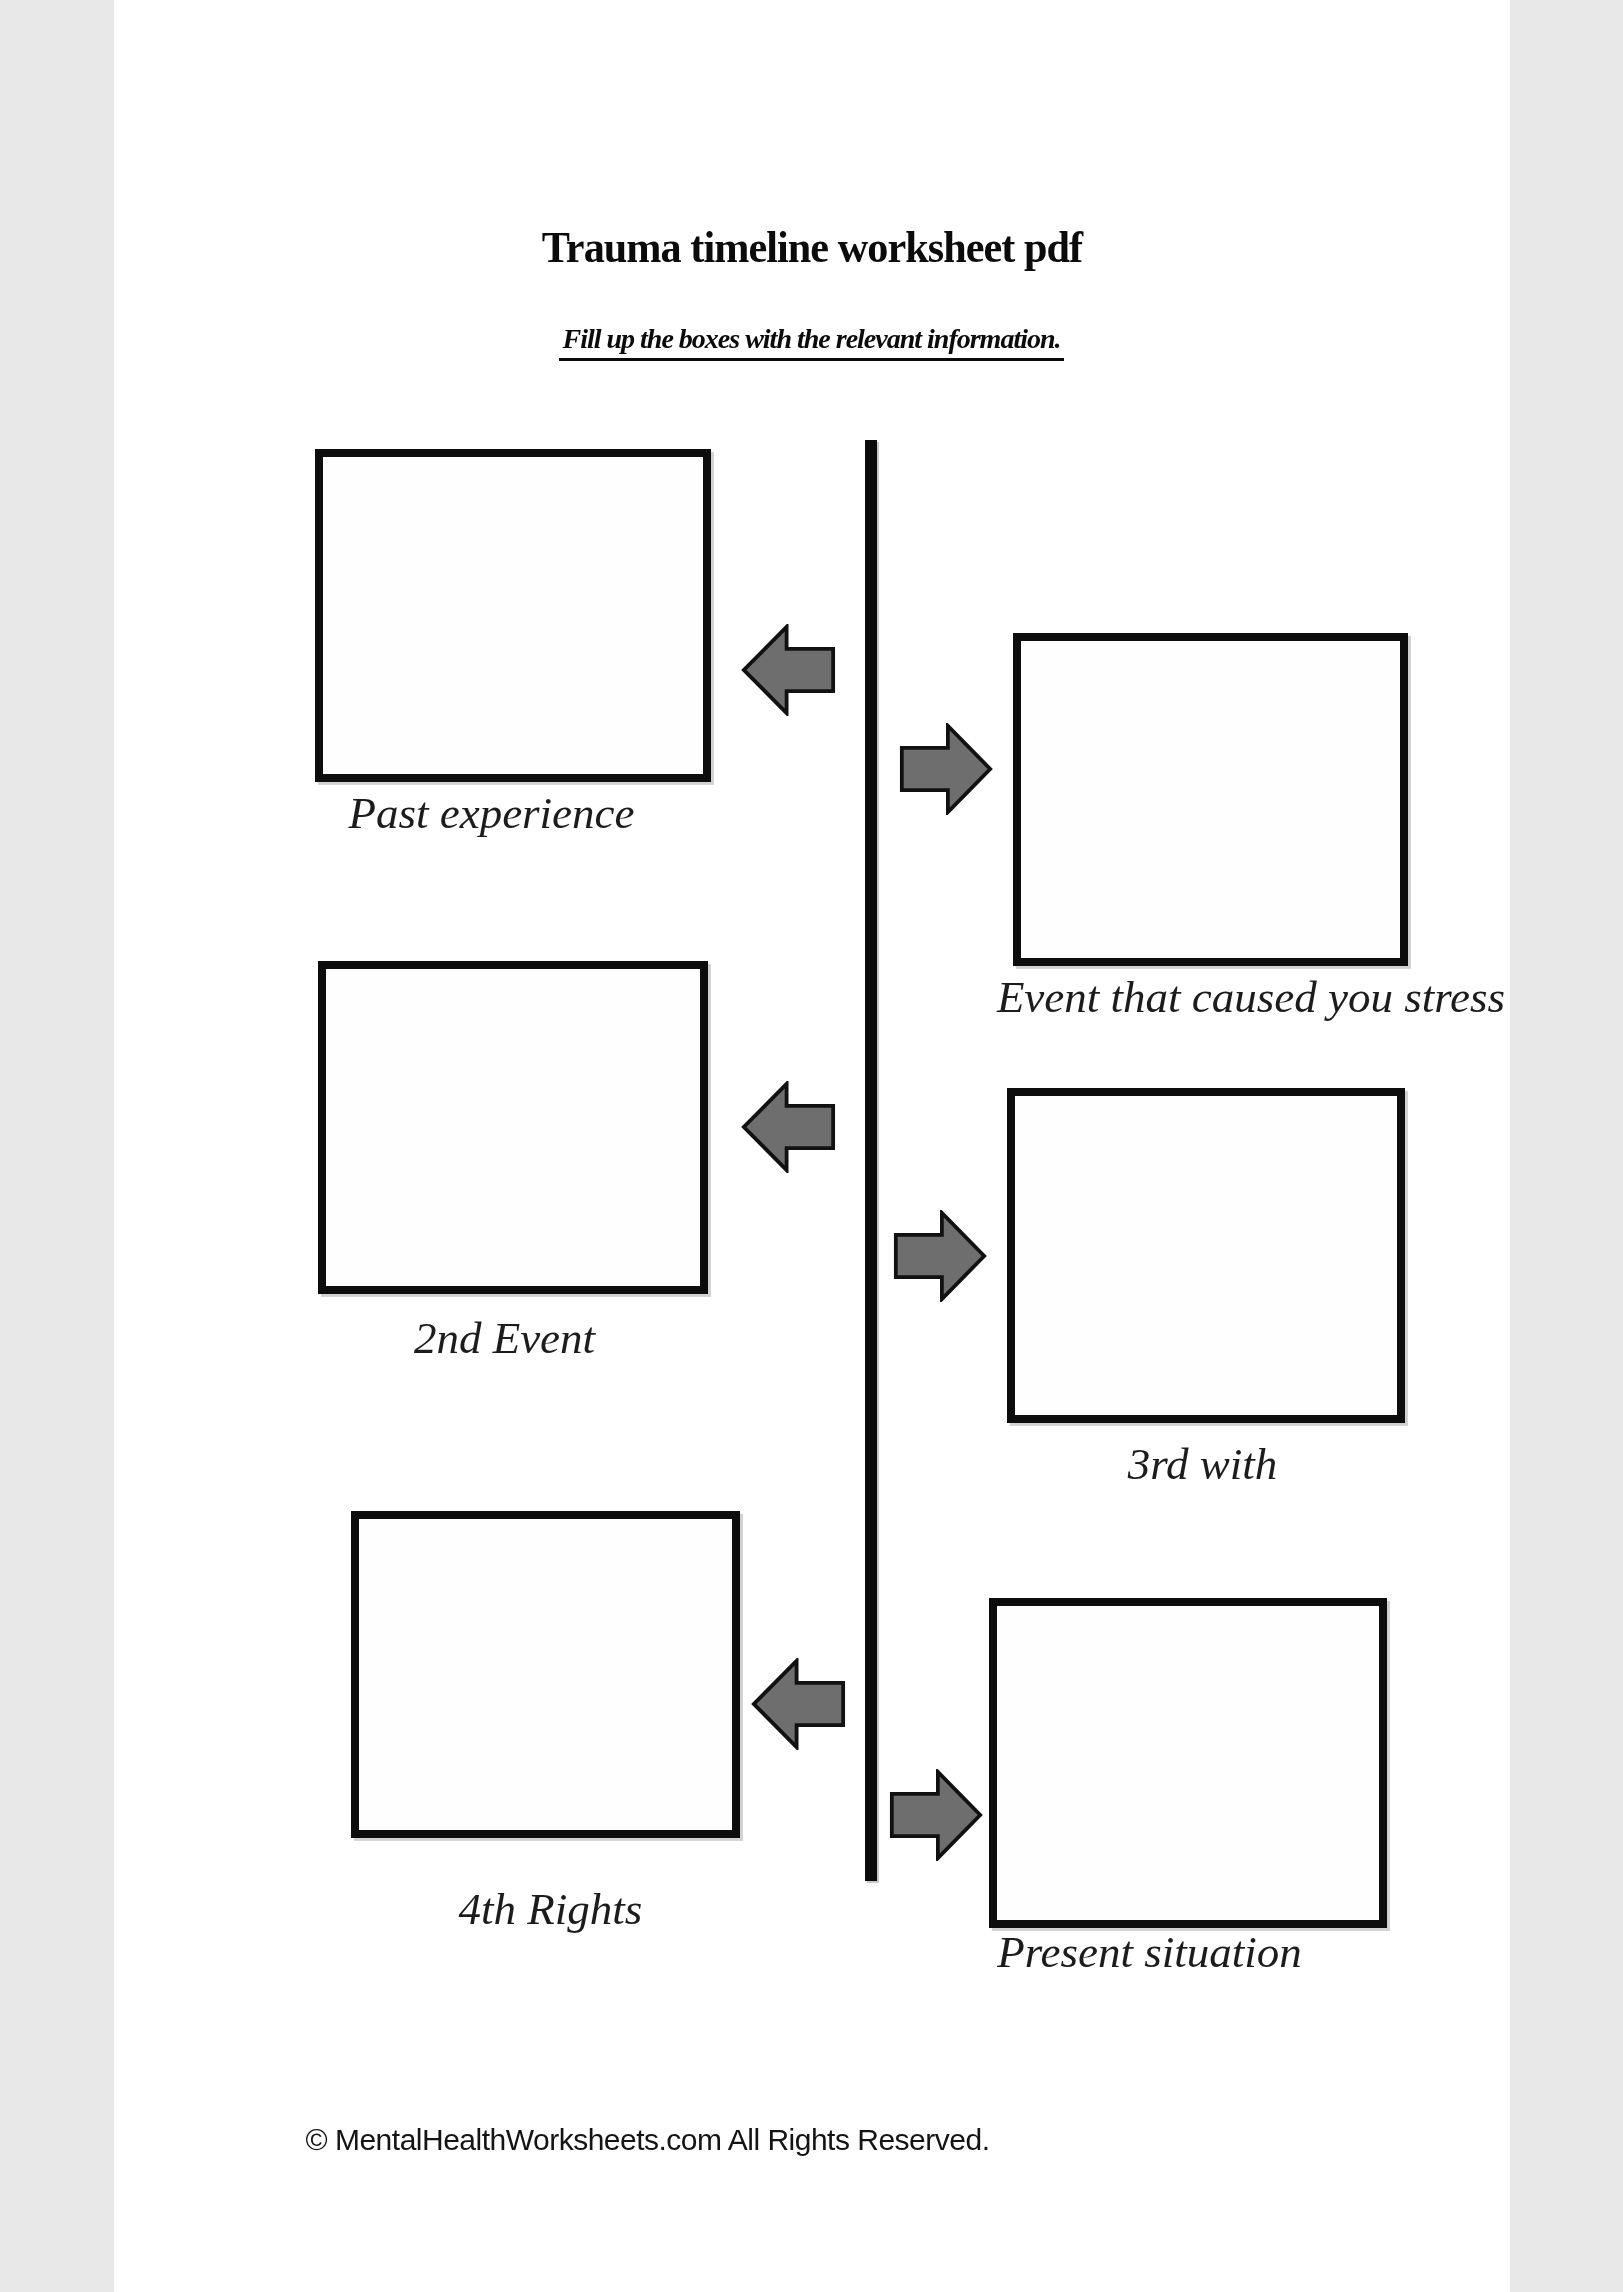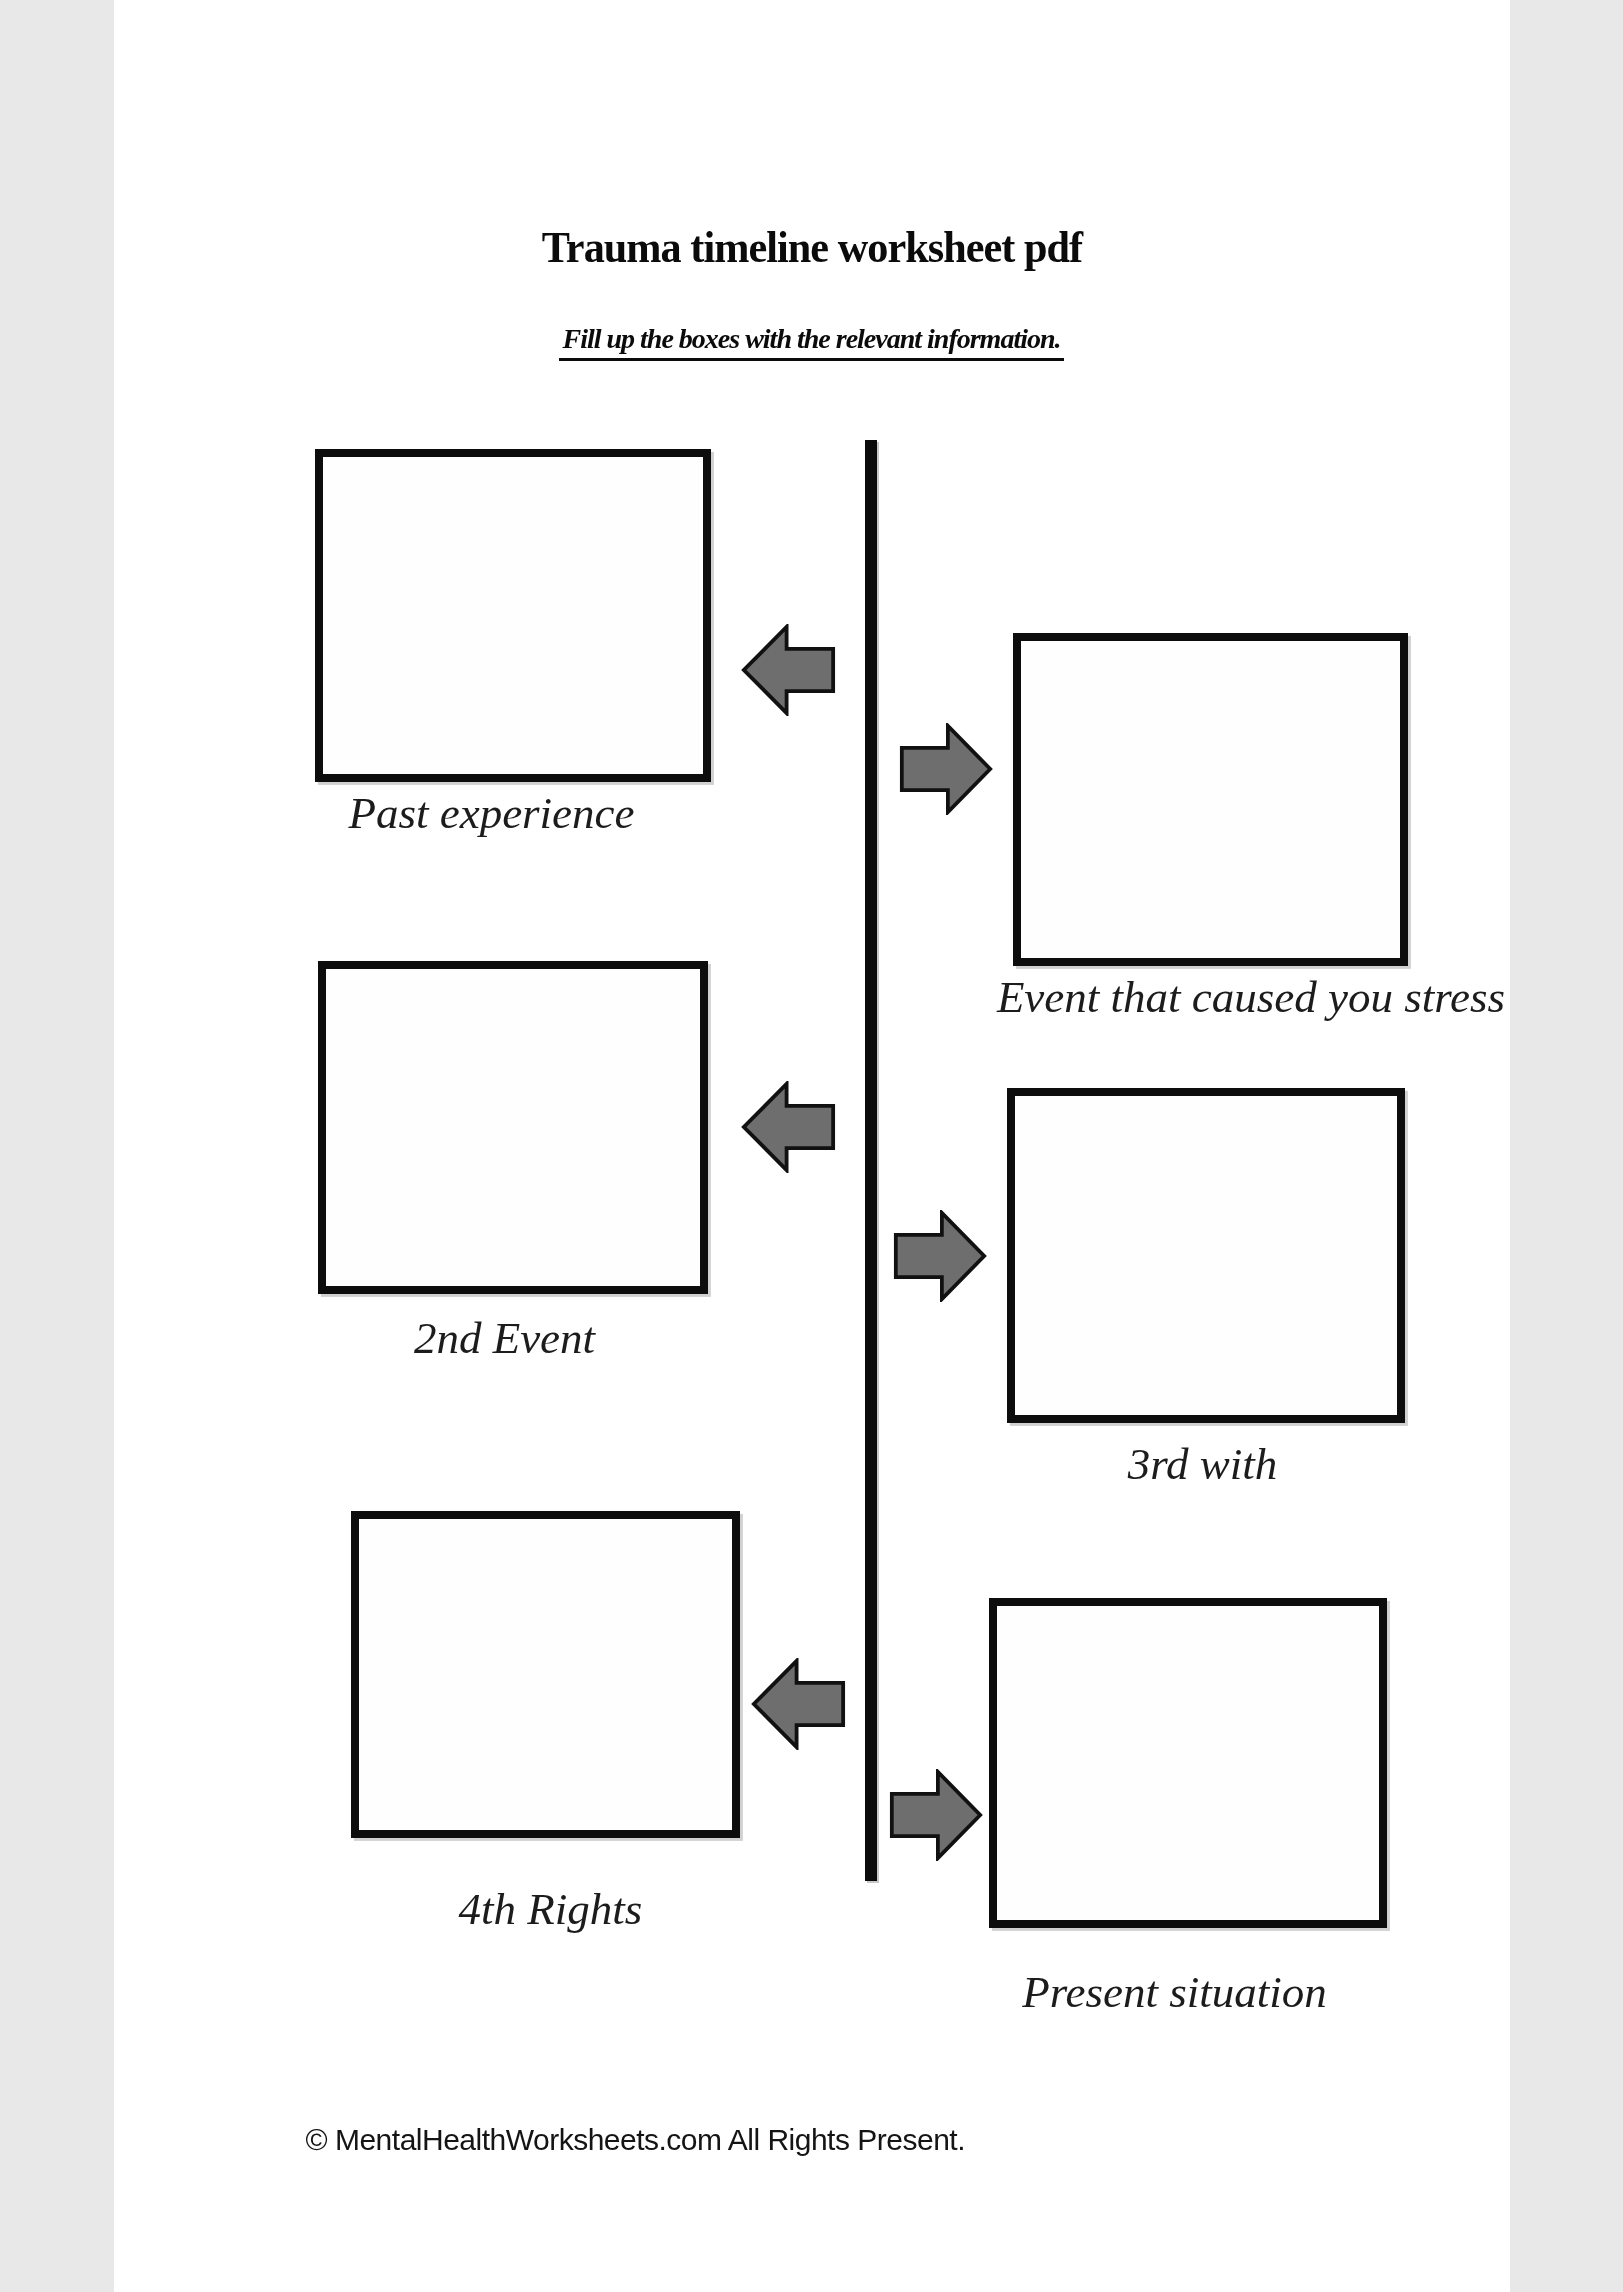--- a/index.html
+++ b/index.html
@@ -87,21 +87,21 @@
   <div class="fill-box" style="left:237px;top:1511px;width:389px;height:327px;"></div>
   <div class="box-label" style="left:241px;top:1886px;width:392px;">4th Rights</div>
 
   <div class="fill-box" style="left:899px;top:633px;width:395px;height:333px;"></div>
   <div class="box-label" style="left:863px;top:974px;width:549px;">Event that caused you stress</div>
 
   <div class="fill-box" style="left:893px;top:1088px;width:398px;height:335px;"></div>
   <div class="box-label" style="left:893px;top:1441px;width:392px;">3rd with</div>
 
   <div class="fill-box" style="left:875px;top:1598px;width:398px;height:330px;"></div>
-  <div class="box-label" style="left:865px;top:1929px;width:392px;margin-top:40px;">Present situation</div>
+  <div class="box-label" style="left:840px;top:1929px;width:392px;">Present situation</div>
 
   <span class="arrow" style="left:627px;top:624px;">
     <svg width="95" height="92" viewBox="0 0 100 96" preserveAspectRatio="none">
       <polygon points="97,26 48,26 48,3 3,48 48,93 48,70 97,70" fill="var(--arrow-fill,#6e6e6e)" stroke="var(--arrow-stroke,#111)" stroke-width="4"></polygon>
     </svg>
   </span>
   <span class="arrow" style="left:627px;top:1081px;">
     <svg width="95" height="92" viewBox="0 0 100 96" preserveAspectRatio="none">
       <polygon points="97,26 48,26 48,3 3,48 48,93 48,70 97,70" fill="var(--arrow-fill,#6e6e6e)" stroke="var(--arrow-stroke,#111)" stroke-width="4"></polygon>
     </svg>
@@ -121,16 +121,16 @@
     <svg width="94" height="92" viewBox="0 0 100 96" preserveAspectRatio="none">
       <polygon points="3,26 52,26 52,3 97,48 52,93 52,70 3,70" fill="var(--arrow-fill,#6e6e6e)" stroke="var(--arrow-stroke,#111)" stroke-width="4"></polygon>
     </svg>
   </span>
   <span class="arrow" style="left:775px;top:1769px;">
     <svg width="94" height="92" viewBox="0 0 100 96" preserveAspectRatio="none">
       <polygon points="3,26 52,26 52,3 97,48 52,93 52,70 3,70" fill="var(--arrow-fill,#6e6e6e)" stroke="var(--arrow-stroke,#111)" stroke-width="4"></polygon>
     </svg>
   </span>
 
-  <div class="footer">© MentalHealthWorksheets.com All Rights Present.</div>
+  <div class="footer">© MentalHealthWorksheets.com All Rights Reserved.</div>
 
 </div>
 
 
 </body></html>

